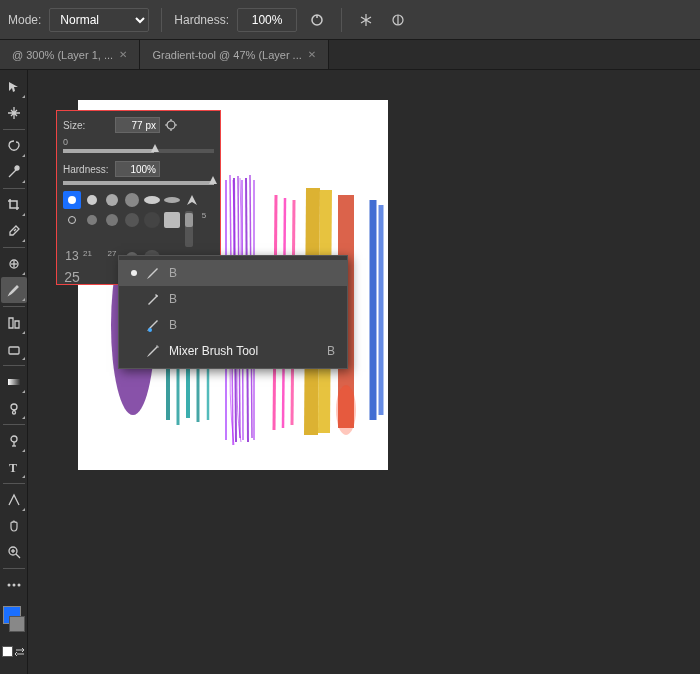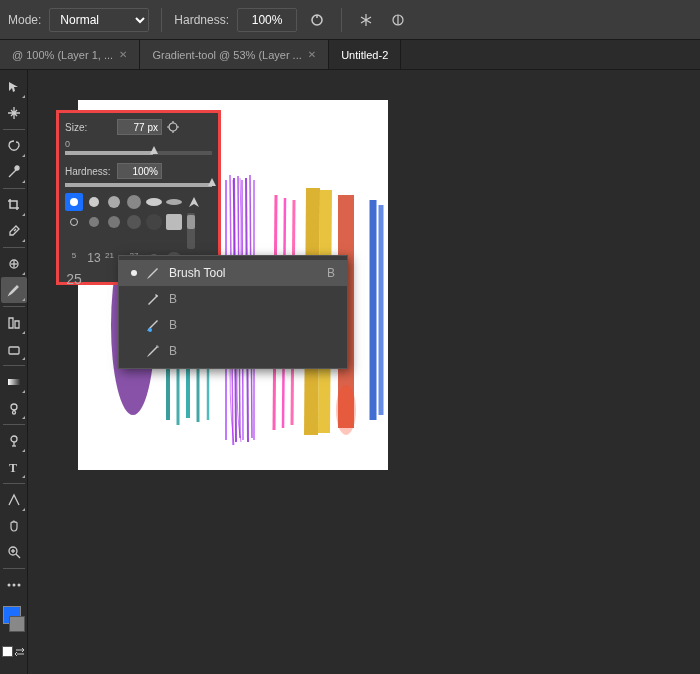--- a/index.html
+++ b/index.html
@@ -140,21 +140,21 @@
     }
 
     
     .brush-panel {
       position: absolute;
       top: 40px;
       left: 28px;
       width: 165px;
       height: 175px;
       background: #3a3a3a;
-      border: 3px solid #ef4444;
+      border: 1px solid #ef4444;
       z-index: 10;
       padding: 6px;
     }
     .brush-panel-row {
       display: flex;
       align-items: center;
       gap: 4px;
       margin-bottom: 4px;
     }
     .brush-panel-label {
@@ -276,29 +276,26 @@
     <svg width="14" height="14" viewBox="0 0 14 14" fill="none" stroke="#ccc" stroke-width="1.2">
         <circle cx="7" cy="7" r="5"></circle>
         <line x1="7" y1="2" x2="7" y2="12"></line>
       </svg>
   </div>
   <div class="spacer"></div>
 </div>
 
 <div class="tabs-row">
   <div class="tab">
-    <span>@ 100% (Layer 1, ...</span>
+    <span>@ 300% (Layer 1, ...</span>
     <span class="tab-close">✕</span>
   </div>
   <div class="tab">
-    <span>Gradient-tool @ 53% (Layer ...</span>
+    <span>Gradient-tool @ 47% (Layer ...</span>
     <span class="tab-close">✕</span>
-  </div>
-  <div class="tab active">
-    <span>Untitled-2</span>
   </div>
 </div>
 
 <div class="main-area">
 
   <div class="left-toolbar">
 
     <div class="tool-btn">
       <svg width="14" height="14" viewBox="0 0 14 14" fill="#ccc">
           <polygon points="2,2 2,11 5,8 6,12 8,11 7,7 11,7"></polygon>
@@ -553,21 +550,20 @@
       </div>
     </div>
 
     <div class="context-menu">
 
       <div class="menu-item active-item">
         <div class="menu-bullet"></div>
         <svg class="menu-icon" viewBox="0 0 16 16" fill="none">
           <path d="M2 14 C3 12 4 11 5 10 L12 3 L13 4 L6 11 C5 12 4 13 2 14Z" fill="#ccc"></path>
         </svg>
-        <span class="menu-text">Brush Tool</span>
         <span class="menu-shortcut">B</span>
       </div>
 
       <div class="menu-item">
         <div style="width:6px;"></div>
         <svg class="menu-icon" viewBox="0 0 16 16" fill="none">
           <path d="M3 13 L6 10 L12 4 L13 5 L7 11 L4 14Z" fill="#ccc"></path>
           <path d="M11 3 L13 5 L12 6 L10 4Z" fill="#ccc"></path>
         </svg>
         <span class="menu-shortcut">B</span>
@@ -581,20 +577,21 @@
         </svg>
         <span class="menu-shortcut">B</span>
       </div>
 
       <div class="menu-item">
         <div style="width:6px;"></div>
         <svg class="menu-icon" viewBox="0 0 16 16" fill="none">
           <path d="M2 14 C3 12 4 11 5 10 L12 3 L13 4 L6 11 C5 12 4 13 2 14Z" fill="#ccc"></path>
           <path d="M12 2 L14 4 L13 5 L11 3Z" fill="#aaa"></path>
         </svg>
+        <span class="menu-text">Mixer Brush Tool</span>
         <span class="menu-shortcut">B</span>
       </div>
     </div>
 
     <div class="canvas-content">
       <svg class="canvas-artwork" viewBox="0 0 310 370" xmlns="http://www.w3.org/2000/svg">
 
         <ellipse cx="55" cy="225" rx="22" ry="90" fill="#7B3FA0" opacity="0.9"></ellipse>
 
         <line x1="90" y1="100" x2="90" y2="320" stroke="#1A8C8C" stroke-width="4" opacity="0.85"></line>

